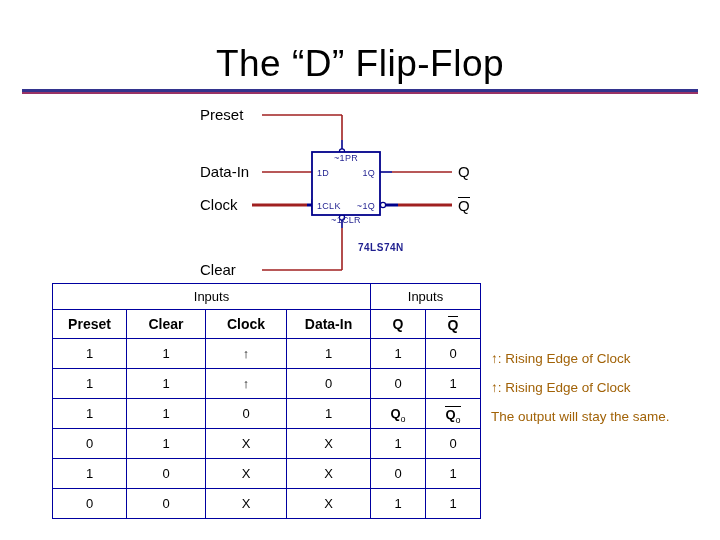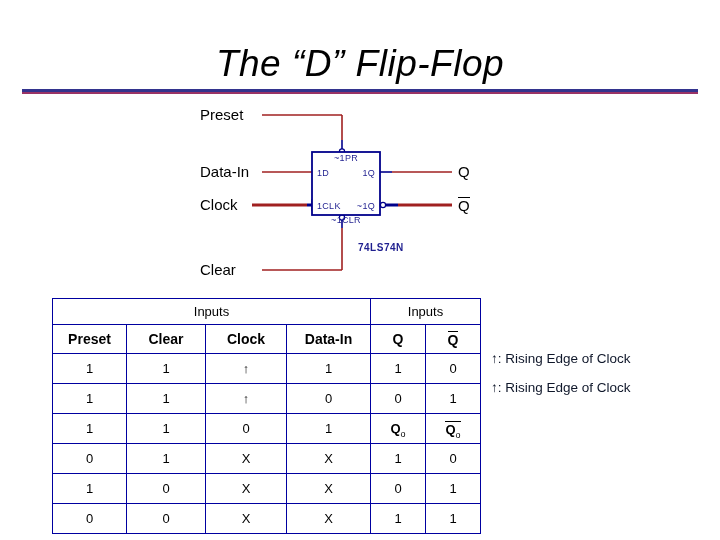--- a/index.html
+++ b/index.html
@@ -22,21 +22,20 @@
     left: 0;
     top: 42px;
     width: 720px;
     text-align: center;
     font-size: 37px;
     font-weight: normal;
     letter-spacing: 0.5px;
     line-height: 44px;
     color: #000000;
     white-space: nowrap;
-    font-style: italic;
   }
 
   
   #title-rule {
     position: absolute;
     left: 22px;
     top: 89px;
     width: 676px;
     height: 5px;
   }
@@ -106,21 +105,21 @@
     font-size: 15px;
     color: #000000;
     line-height: 16px;
     white-space: nowrap;
   }
 
   
   #truth-table {
     position: absolute;
     left: 52px;
-    top: 298px;
+    top: 283px;
     border-collapse: collapse;
     table-layout: fixed;
     background: #ffffff;
   }
   #truth-table td, #truth-table th {
     border: 1px solid #0000a0;
     font-family: "Liberation Sans", sans-serif;
     font-size: 13px;
     font-weight: normal;
     text-align: center;
@@ -164,21 +163,21 @@
     position: absolute;
     left: 491px;
     top: 291px;
     width: 229px;
   }
   .note-slot {
     height: 29px;
     line-height: 29px;
     font-size: 13.5px;
     white-space: nowrap;
-    color: #0f172a;
+    color: #a16207;
     overflow: hidden;
   }
   #notes .spacer-group { height: 25px; }
   #notes .spacer-head  { height: 28px; }
 </style>
 </head>
 <body>
 
 <div id="slide-title">The “D” Flip-Flop</div>
 
@@ -314,15 +313,16 @@
       <td class="c-qbar">1</td>
     </tr>
   </tbody>
 </table>
 
 <div id="notes">
   <div class="spacer-group"></div>
   <div class="spacer-head"></div>
   <div class="note-slot">↑: Rising Edge of Clock</div>
   <div class="note-slot">↑: Rising Edge of Clock</div>
+  <div class="note-slot">The output will stay the same.</div>
   <div class="note-slot"></div>
   <div class="note-slot"></div>
 </div>
 
 </body></html>

